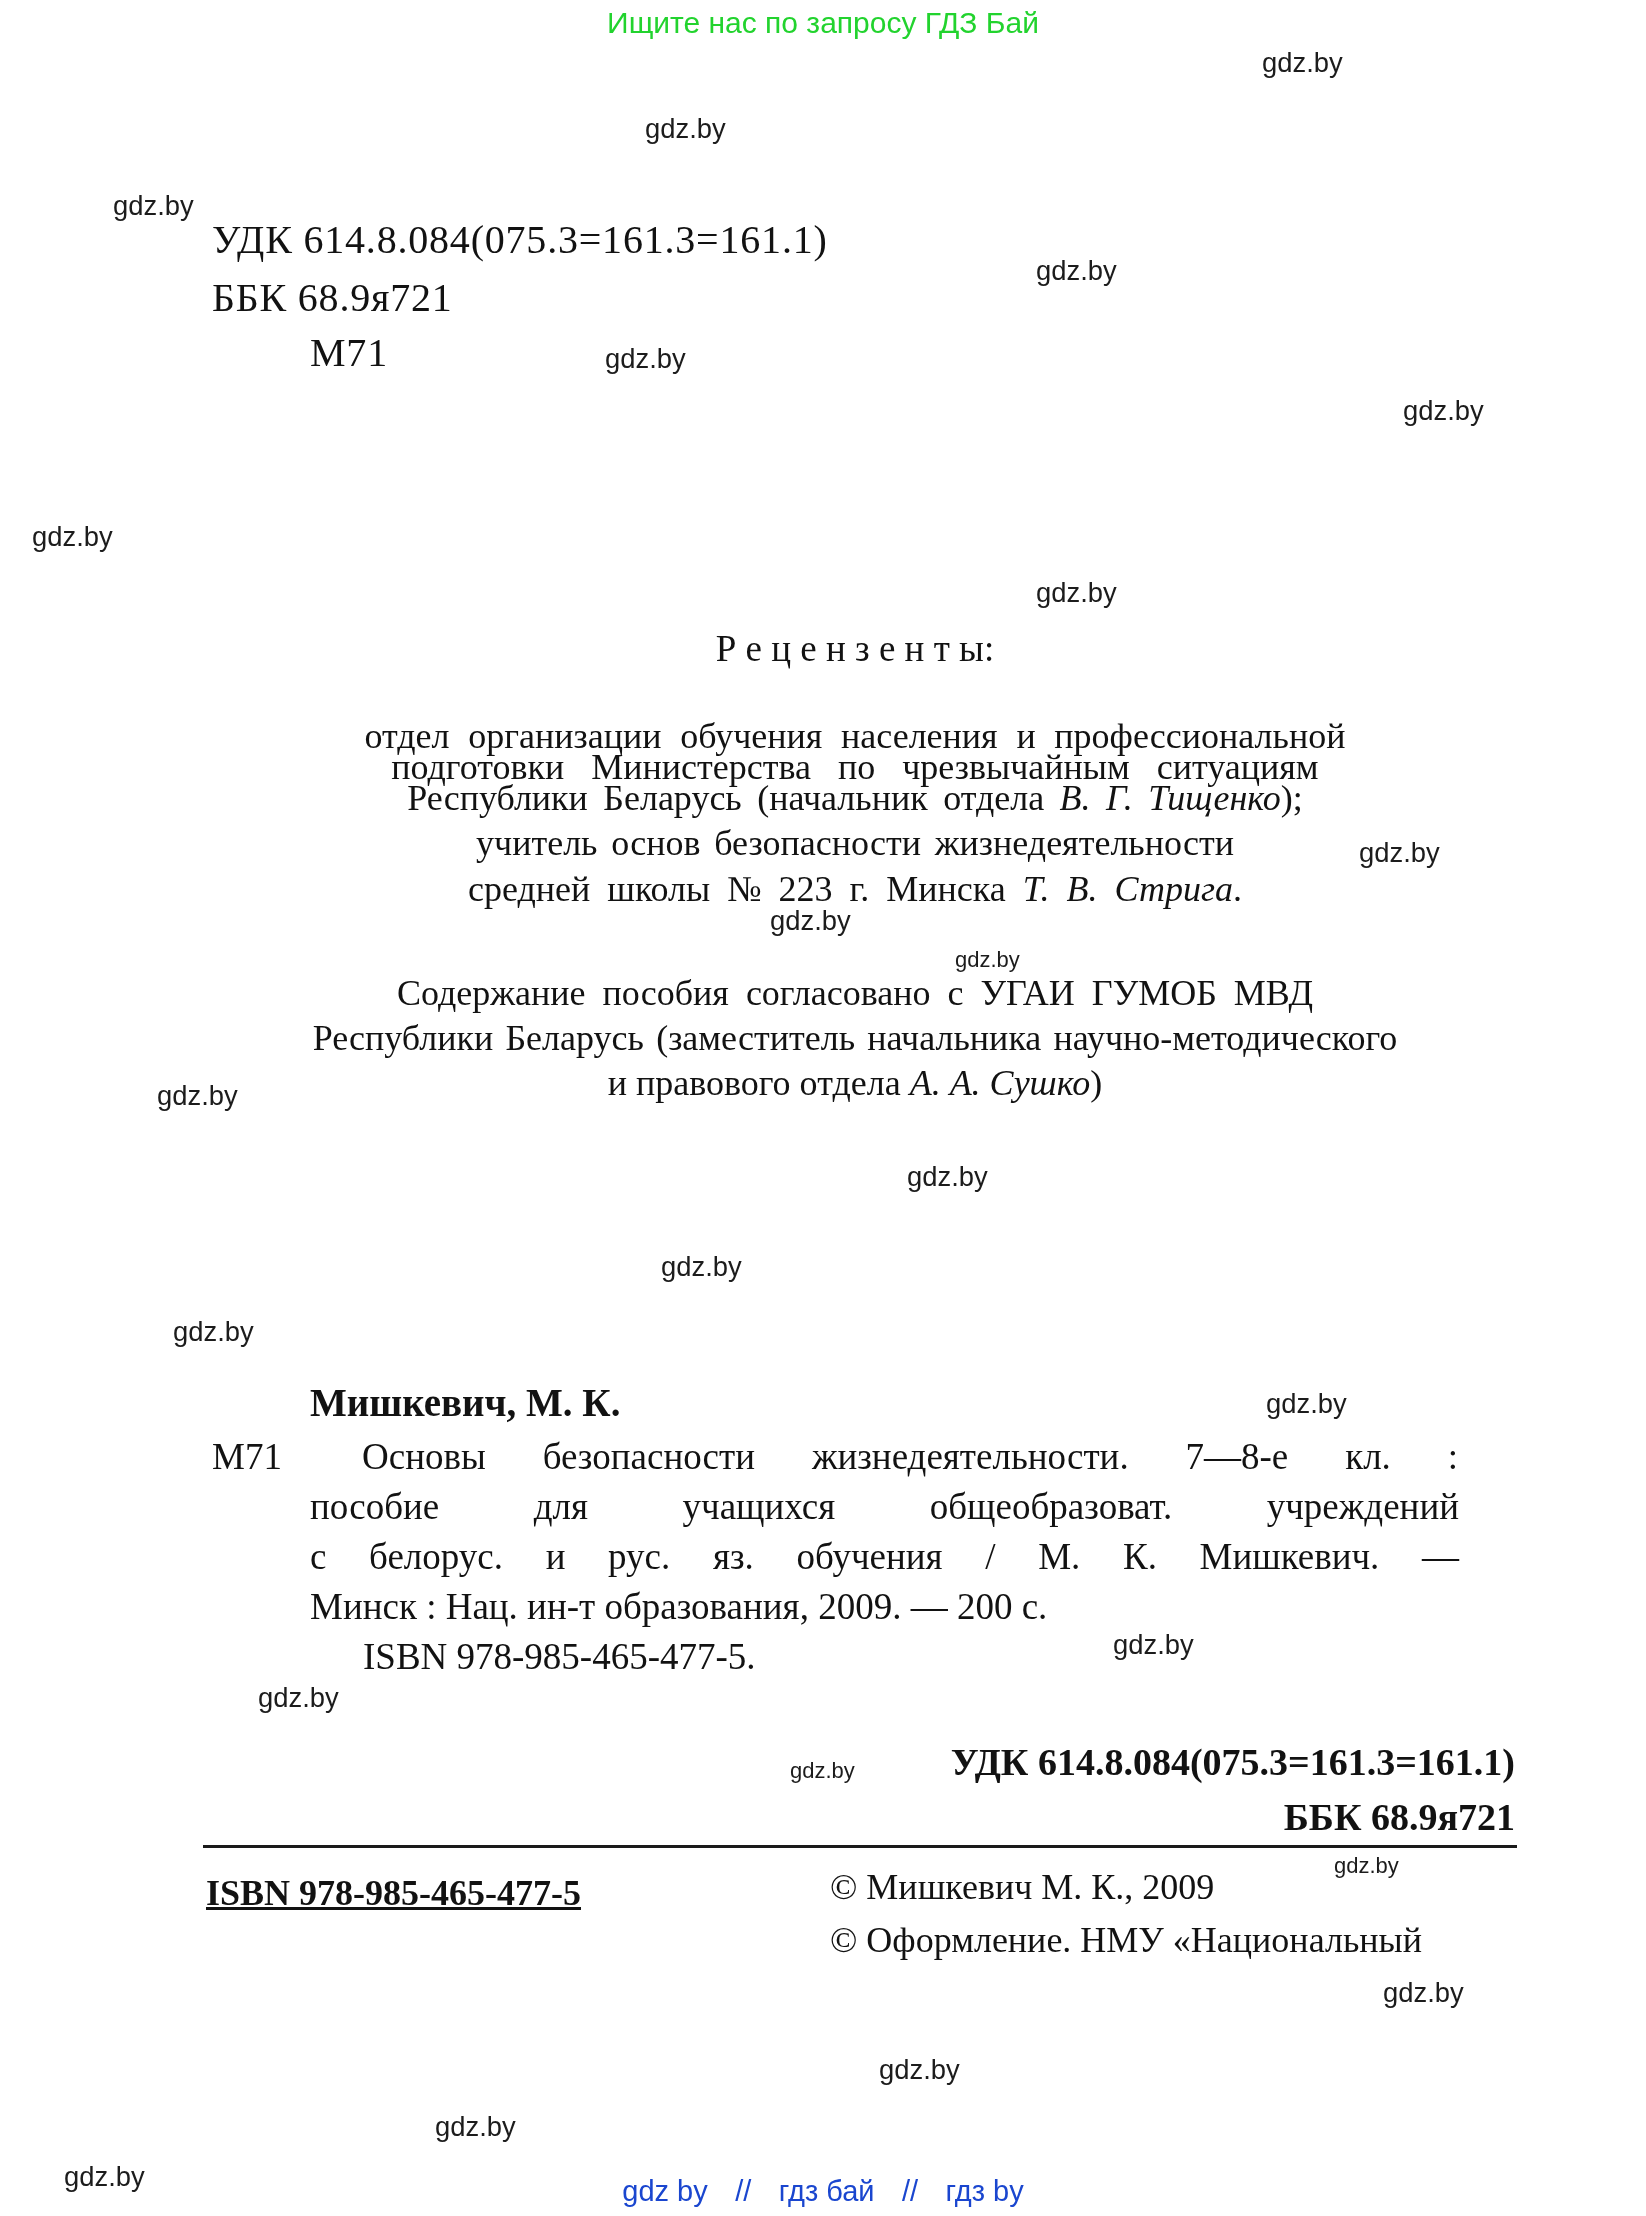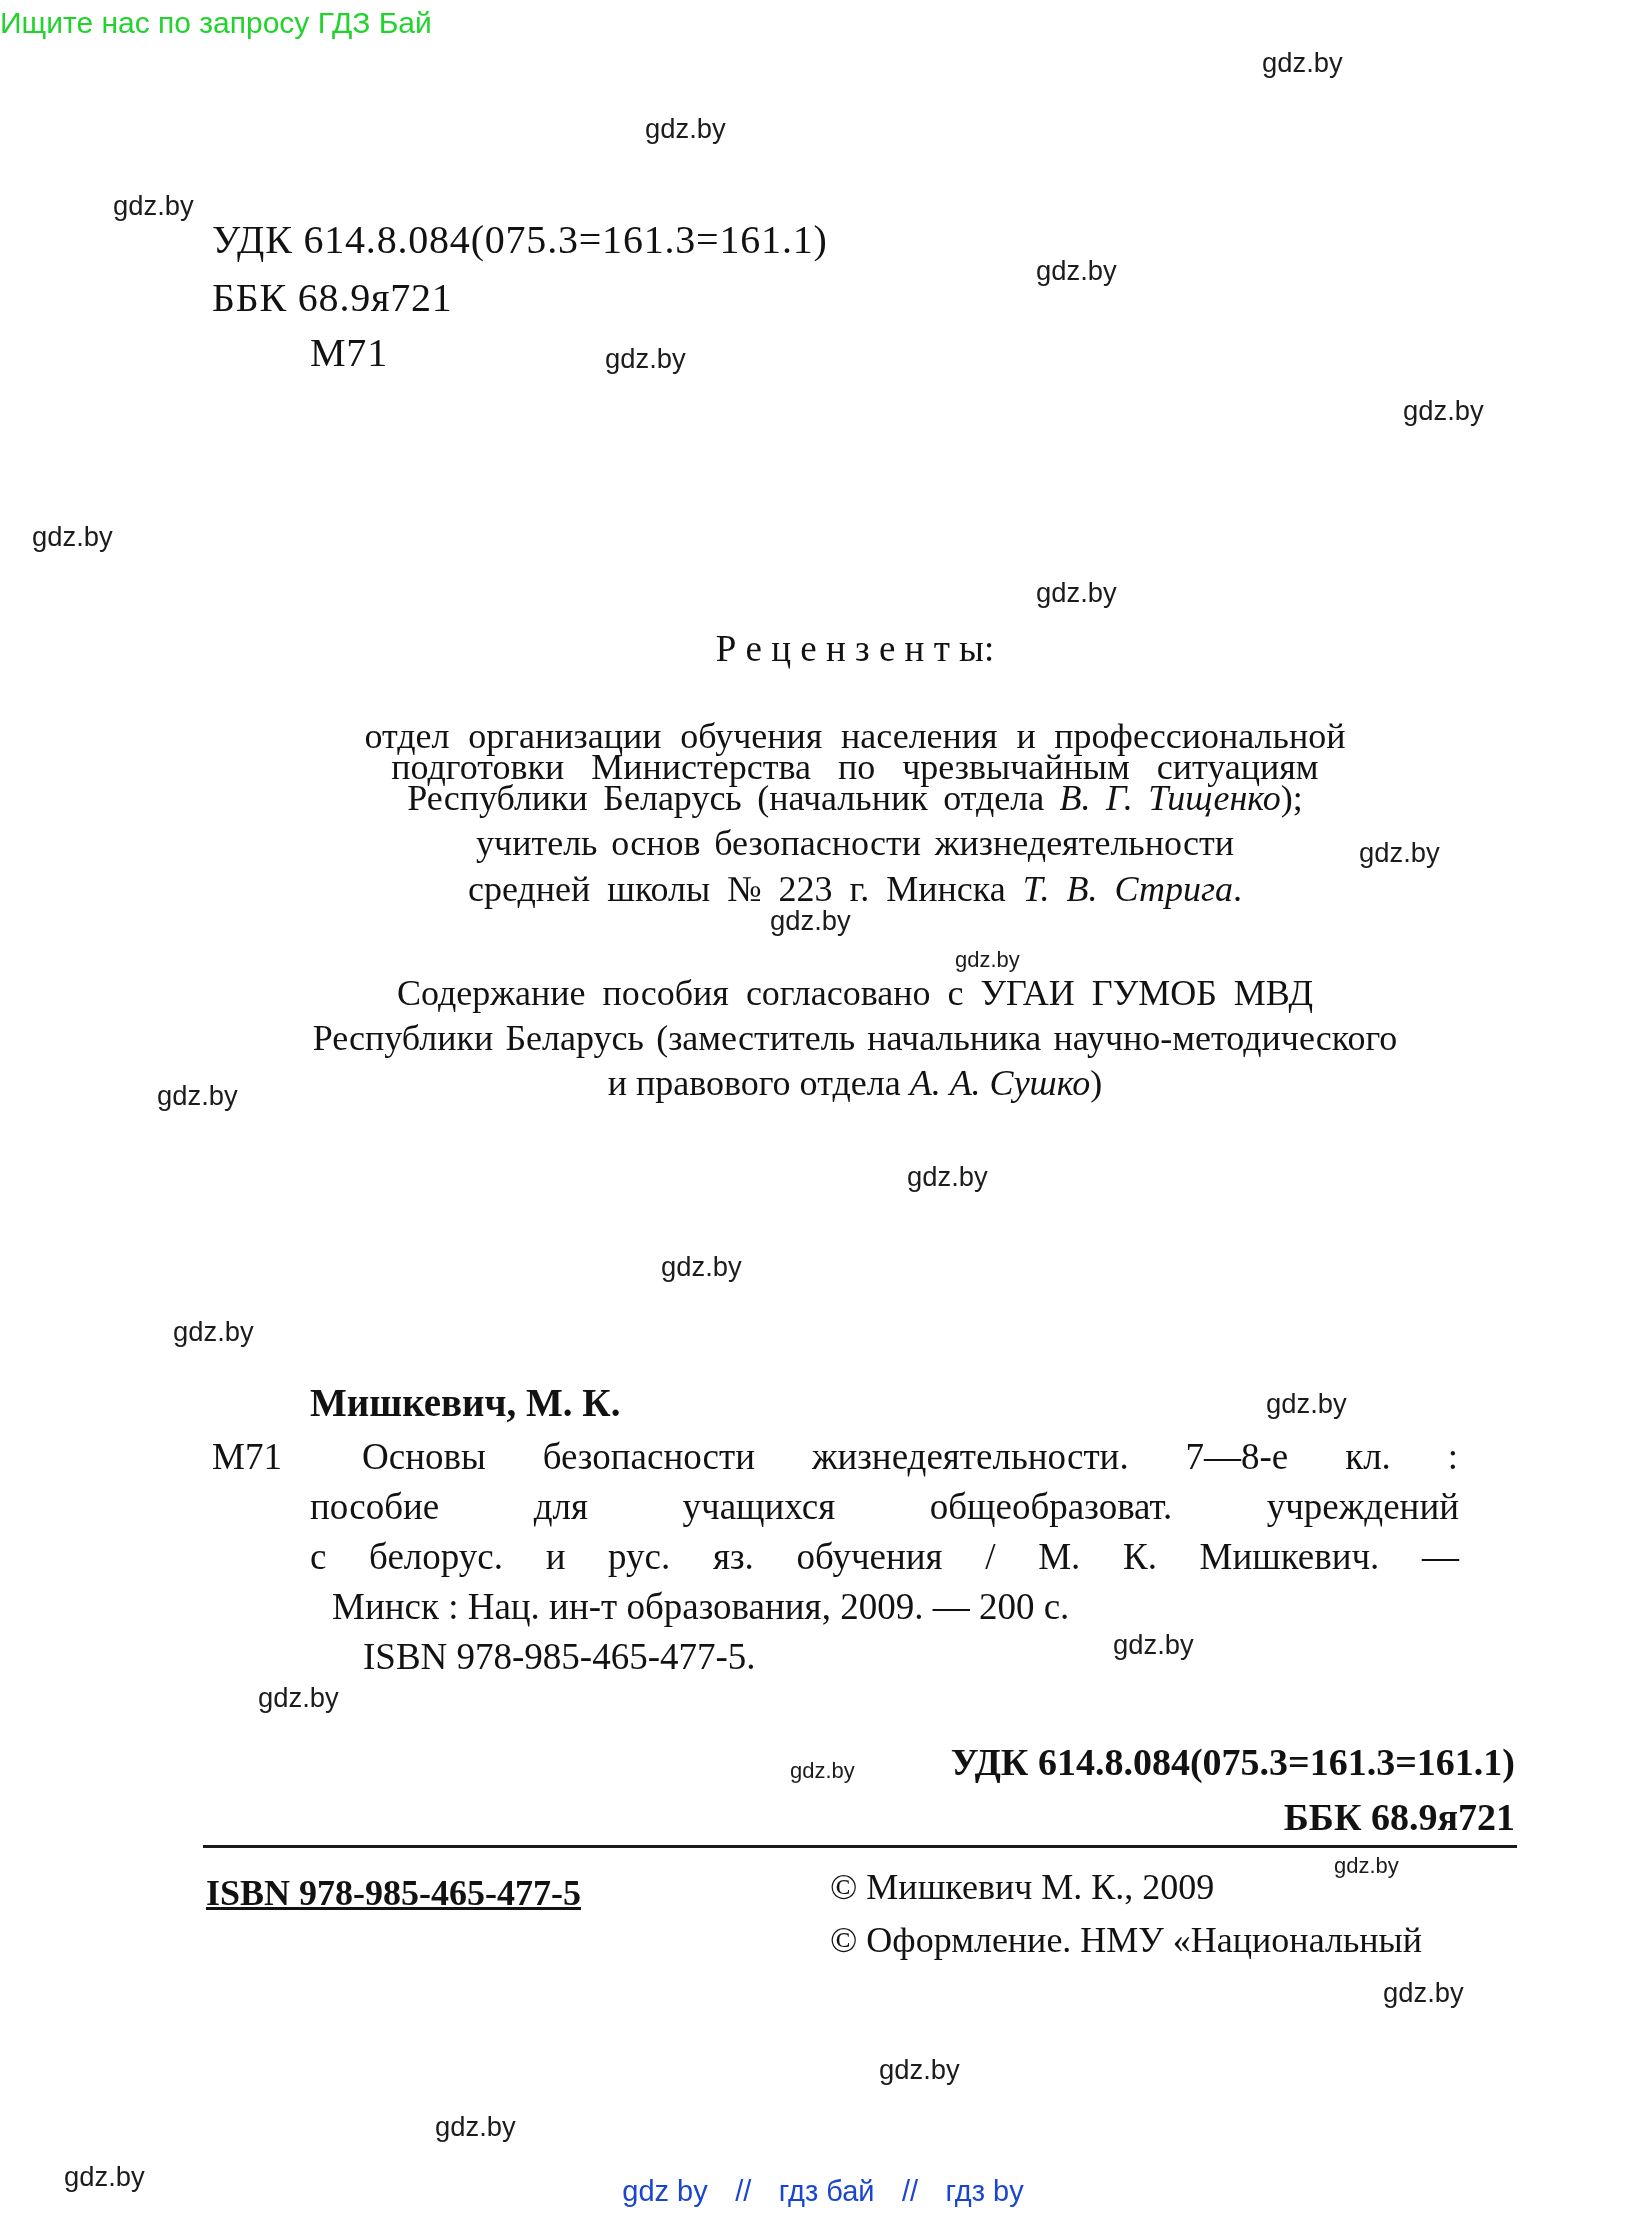--- a/index.html
+++ b/index.html
@@ -15,20 +15,21 @@
   .abs{position:absolute;white-space:nowrap;}
   .wm{
     font-family:"Liberation Sans", sans-serif;
     font-size:27.4px;
     color:#1c1c1c;
     letter-spacing:0px;
   }
   .wm-small{font-size:22px;}
   .banner{
     left:0;right:0;top:6.4px;
+    text-align:center;
     font-family:"Liberation Sans", sans-serif;
     font-size:30px;
     color:#22d32e;
   }
   .code-line{font-size:40px;letter-spacing:0.8px;}
   .bold{font-weight:bold;}
   .italic{font-style:italic;}
   .center-line{
     left:226px;width:1258px;
     text-align:center;
@@ -112,21 +113,21 @@
 
   <div class="abs center-line ws10" style="top:972px;">Содержание пособия согласовано с УГАИ ГУМОБ МВД</div>
   <div class="abs center-line ws4" style="top:1017px;">Республики Беларусь (заместитель начальника научно-методического</div>
   <div class="abs center-line" style="top:1062px;"><span>и правового отдела </span><span class="italic">А. А. Сушко</span><span>)</span></div>
 
   <div class="abs bold" style="left:310px;top:1380px;font-size:39px;">Мишкевич, М. К.</div>
   <div class="abs" style="left:212px;top:1435px;font-size:37px;">М71</div>
   <div class="abs catalog-line" style="top:1435px;padding-left:52px;width:1096px;">Основы безопасности жизнедеятельности. 7—8-е кл. :</div>
   <div class="abs catalog-line" style="top:1485px;">пособие для учащихся общеобразоват. учреждений</div>
   <div class="abs catalog-line" style="top:1535px;">с белорус. и рус. яз. обучения / М. К. Мишкевич. —</div>
-  <div class="abs catalog-line" style="top:1585px;text-align-last:left;margin-left:22px;">Минск : Нац. ин-т образования, 2009. — 200 с.</div>
+  <div class="abs catalog-line" style="top:1585px;text-align-last:left;">Минск : Нац. ин-т образования, 2009. — 200 с.</div>
   <div class="abs" style="left:363px;top:1635px;font-size:37px;">ISBN 978-985-465-477-5.</div>
 
   <div class="abs bold" style="left:310px;width:1205px;top:1740px;font-size:38px;text-align:right;">УДК 614.8.084(075.3=161.3=161.1)</div>
   <div class="abs bold" style="left:310px;width:1205px;top:1795px;font-size:38px;text-align:right;">ББК 68.9я721</div>
 
   <div class="abs rule" style="top:1845px;"></div>
 
   <div class="abs bold" style="left:206px;top:1872px;font-size:36px;text-decoration:underline;">ISBN 978-985-465-477-5</div>
   <div class="abs" style="left:830px;top:1866px;font-size:36px;">© Мишкевич М. К., 2009</div>
   <div class="abs" style="left:830px;top:1919px;font-size:36px;">© Оформление. НМУ «Национальный</div>

